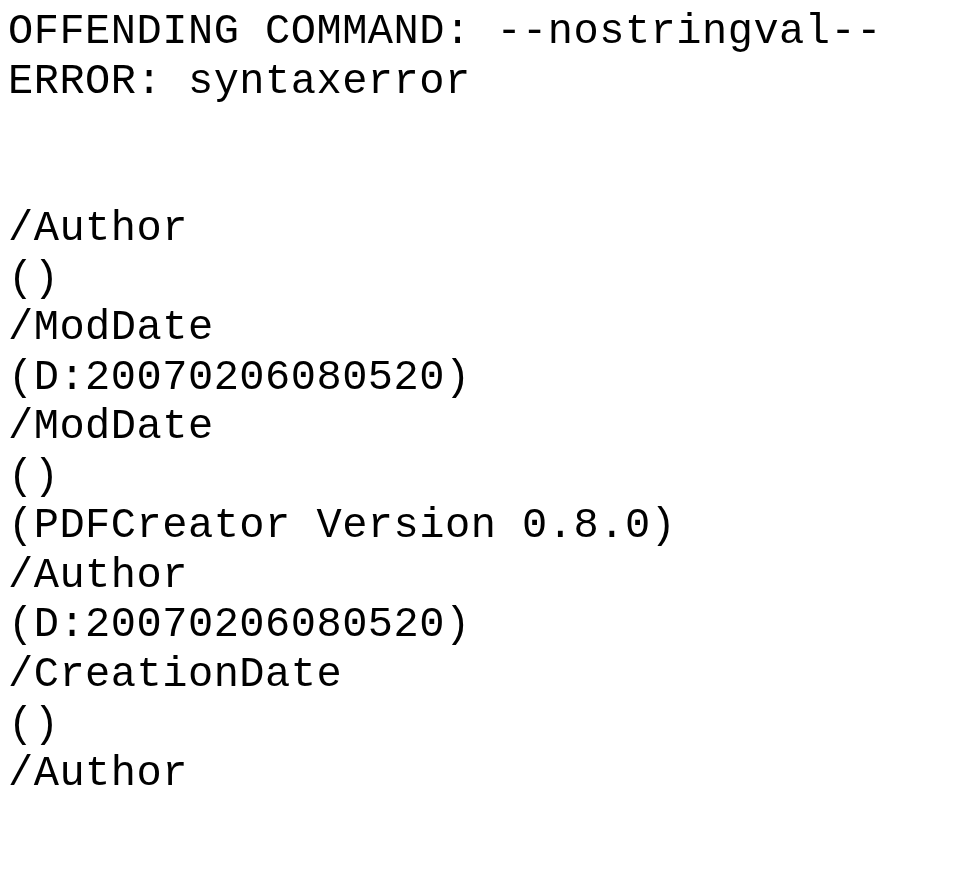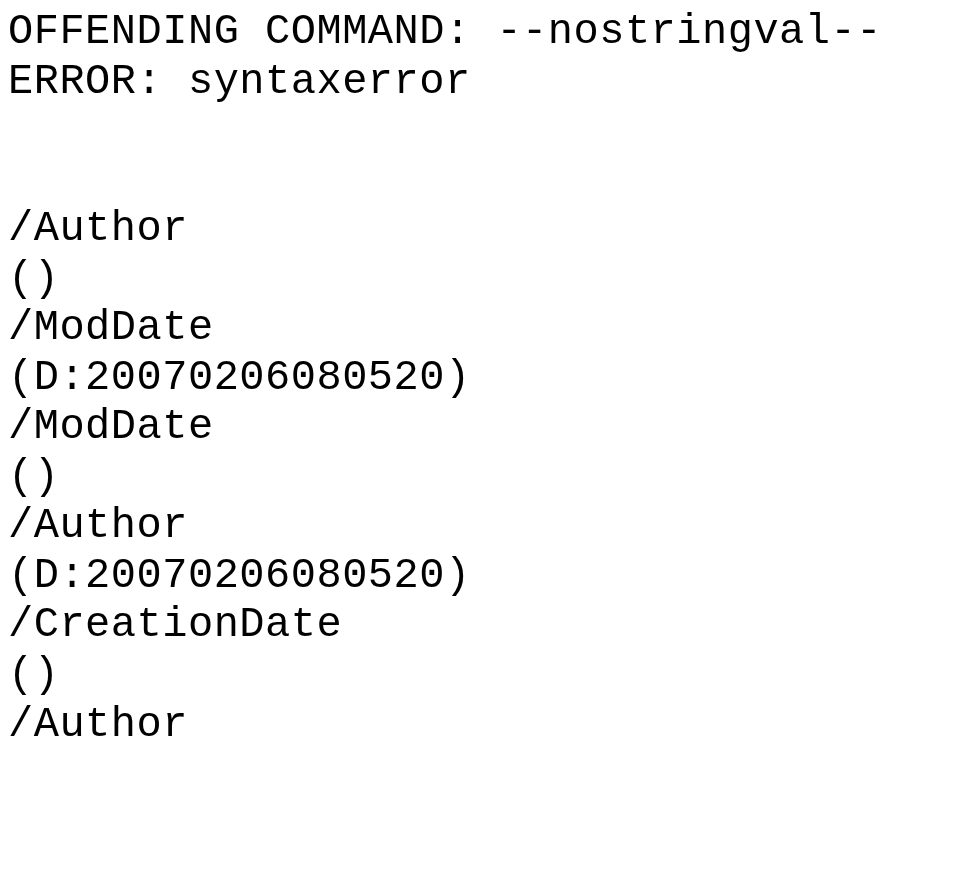--- a/index.html
+++ b/index.html
@@ -33,19 +33,20 @@
   <div class="line">OFFENDING COMMAND: --nostringval--</div>
   <div class="line">ERROR: syntaxerror</div>
   <div class="blank"></div>
   <div class="blank"></div>
   <div class="line">/Author </div>
   <div class="line">()</div>
   <div class="line">/ModDate </div>
   <div class="line">(D:20070206080520)</div>
   <div class="line">/ModDate </div>
   <div class="line">()</div>
+  <div class="line">(PDFCreator Version 0.8.0)</div>
   <div class="line">/Author </div>
   <div class="line">(D:20070206080520)</div>
   <div class="line">/CreationDate </div>
   <div class="line">()</div>
   <div class="line">/Author </div>
 
 </div>
 
 </body></html>

